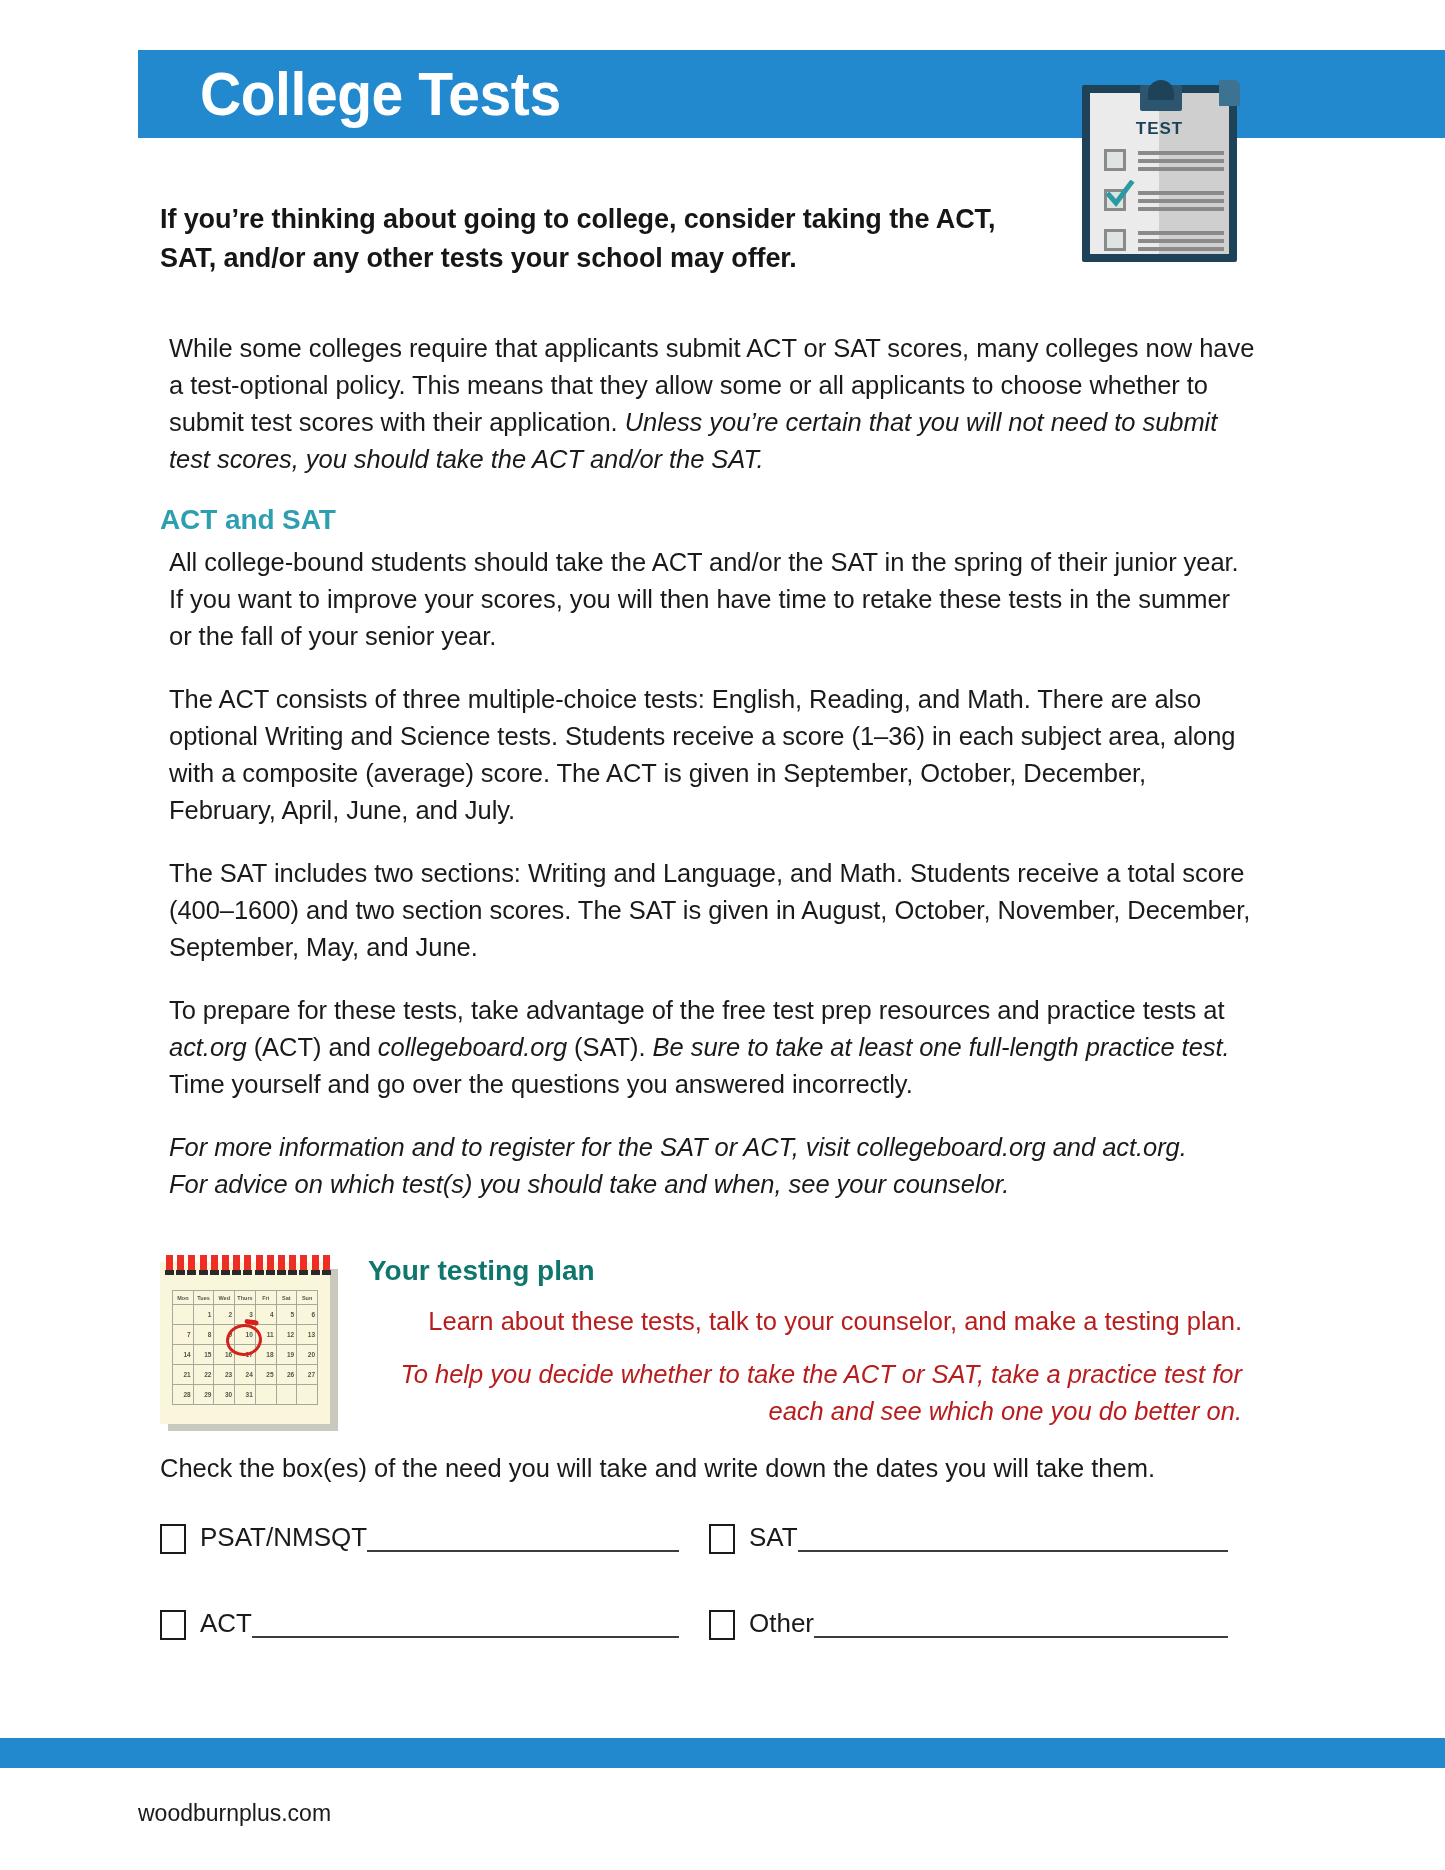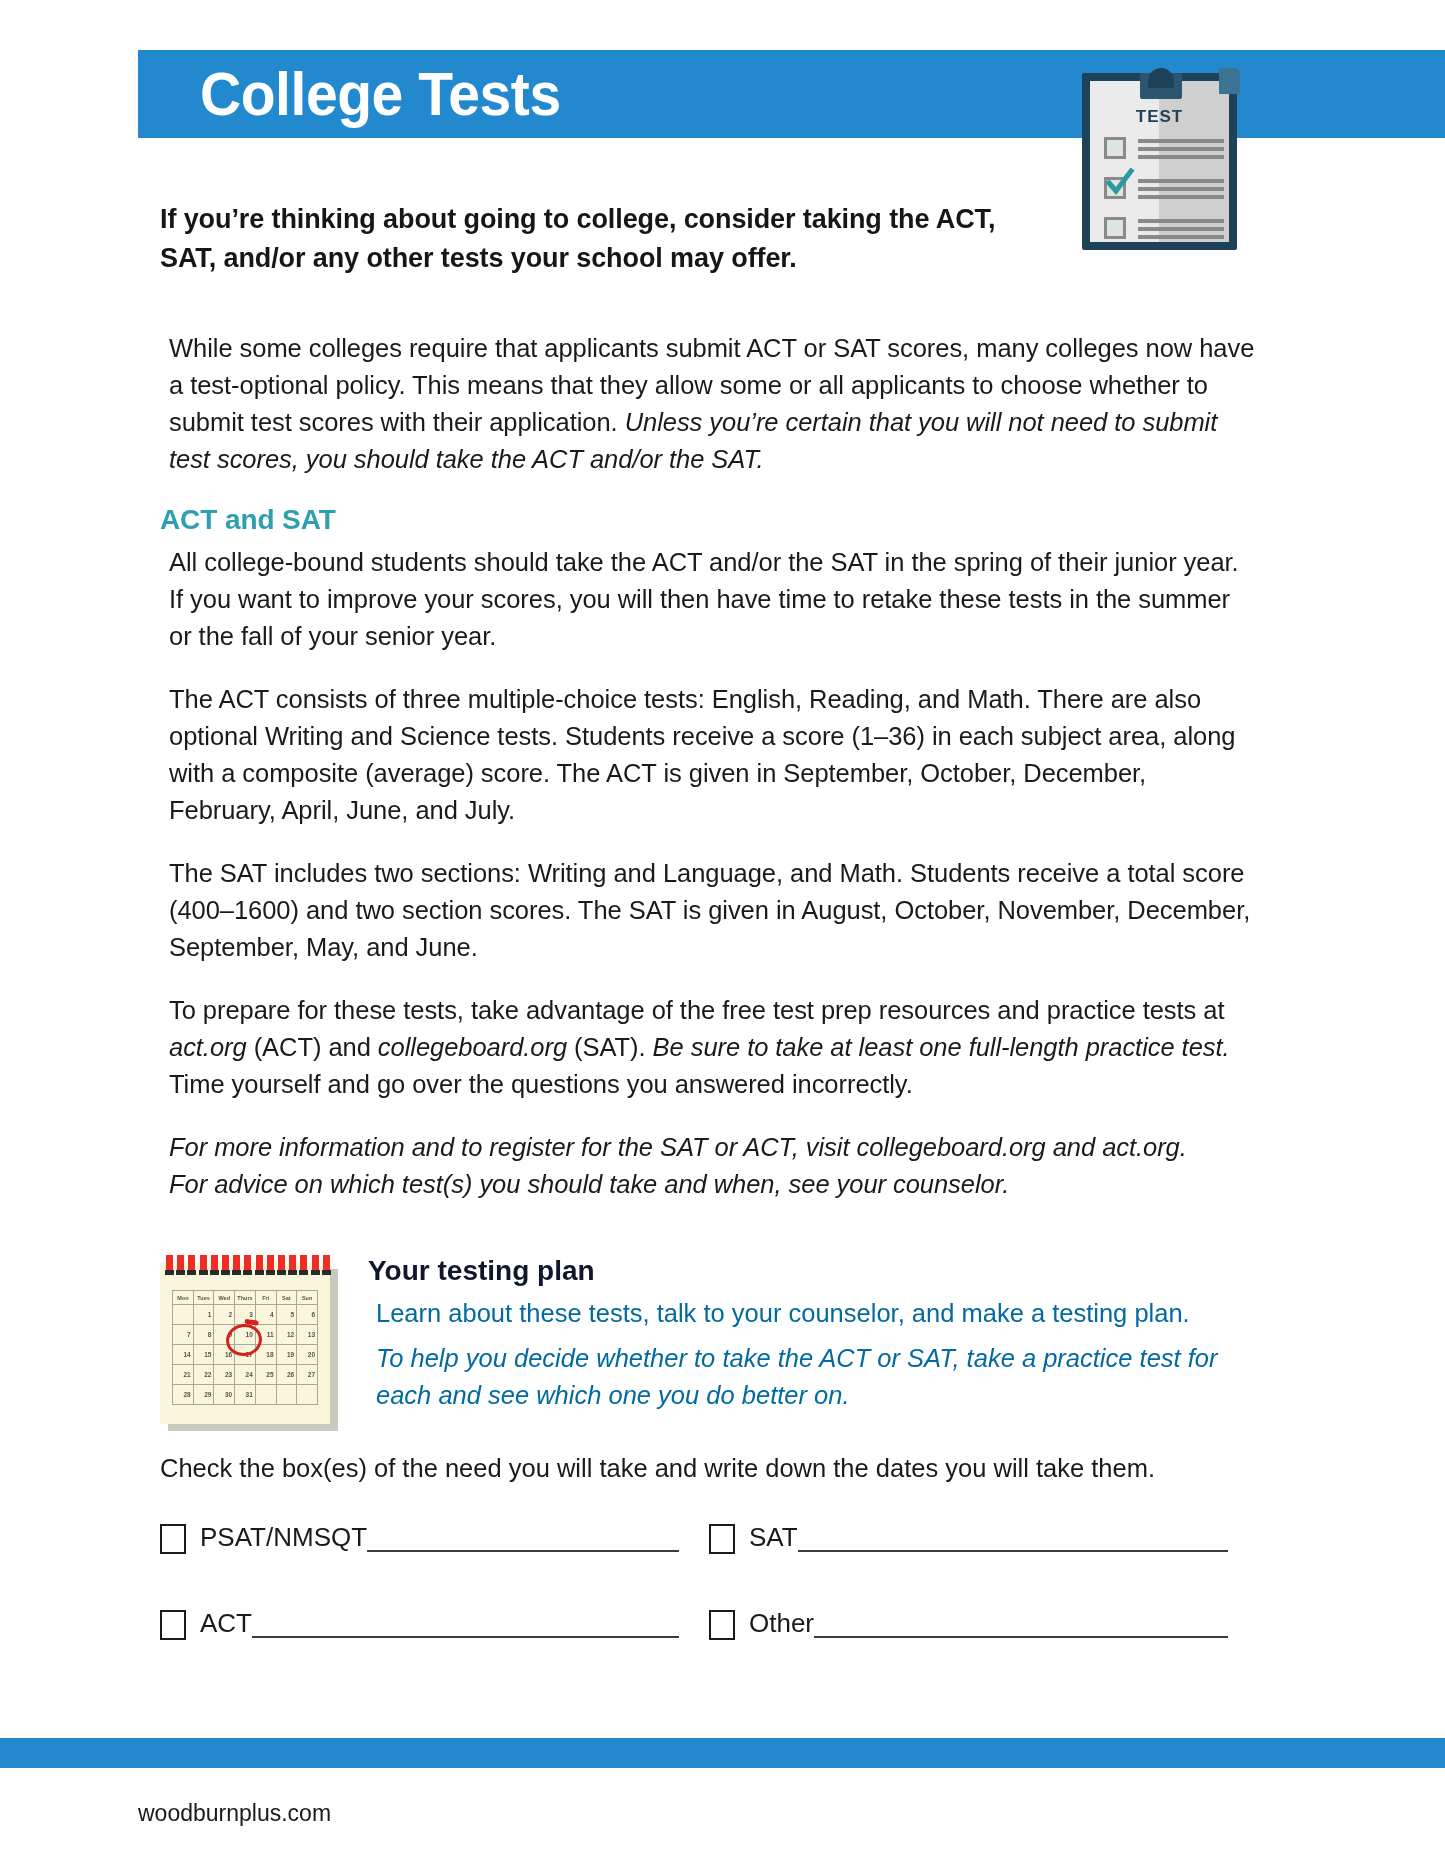--- a/index.html
+++ b/index.html
@@ -43,21 +43,21 @@
     line-height: 84px;
     transform: scaleX(0.92);
     transform-origin: left center;
     white-space: nowrap;
   }
 
   
   .clipboard {
     position: absolute;
     left: 1082px;
-    top: 60px;
+    top: 72px;
     width: 185px;
     height: 190px;
   }
   .cb-board {
     position: absolute;
     left: 0; top: 13px;
     width: 155px; height: 177px;
     background: #1E4258;
     border-radius: 2px;
   }
@@ -266,28 +266,29 @@
     position: absolute;
     left: 208px;
     top: 0px;
     width: 890px;
   }
   h3.plan-head {
     margin: 0 0 6px 0;
     font-family: "Liberation Sans Narrow", "Liberation Sans", sans-serif;
     font-size: 28px;
     font-weight: bold;
-    color: #0f172a;
+    color: #0f766e;
   }
   .plan-line {
-    margin: 8px;
+    margin: 16px;
     font-family: "Liberation Sans Narrow", "Liberation Sans", sans-serif;
     font-size: 25.5px;
     line-height: 37px;
-    color: #0369a1;
+    color: #b91c1c;
+    text-align: right;
   }
   .plan-line.it { font-style: italic; }
 
   
   .check-instruction {
     position: absolute;
     left: 160px;
     top: 1450px;
     width: 1098px;
     font-family: "Liberation Sans Narrow", "Liberation Sans", sans-serif;

